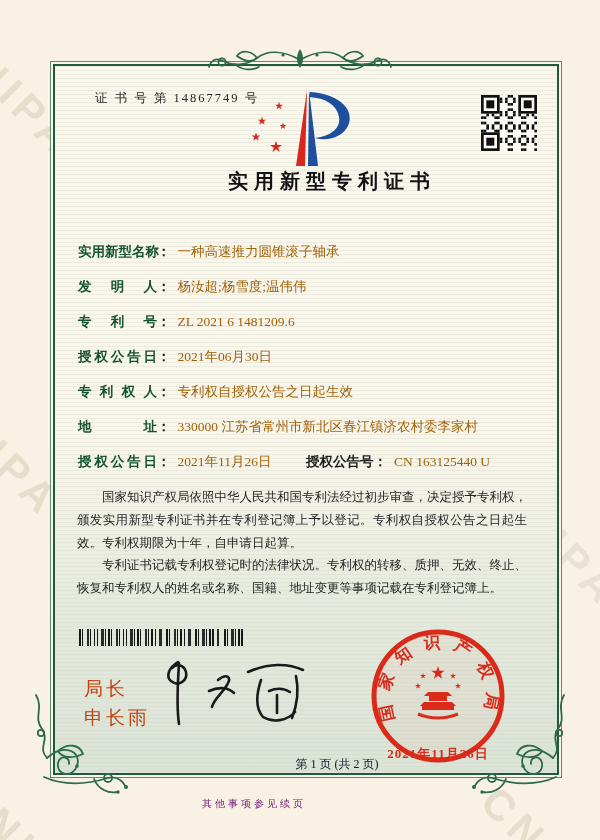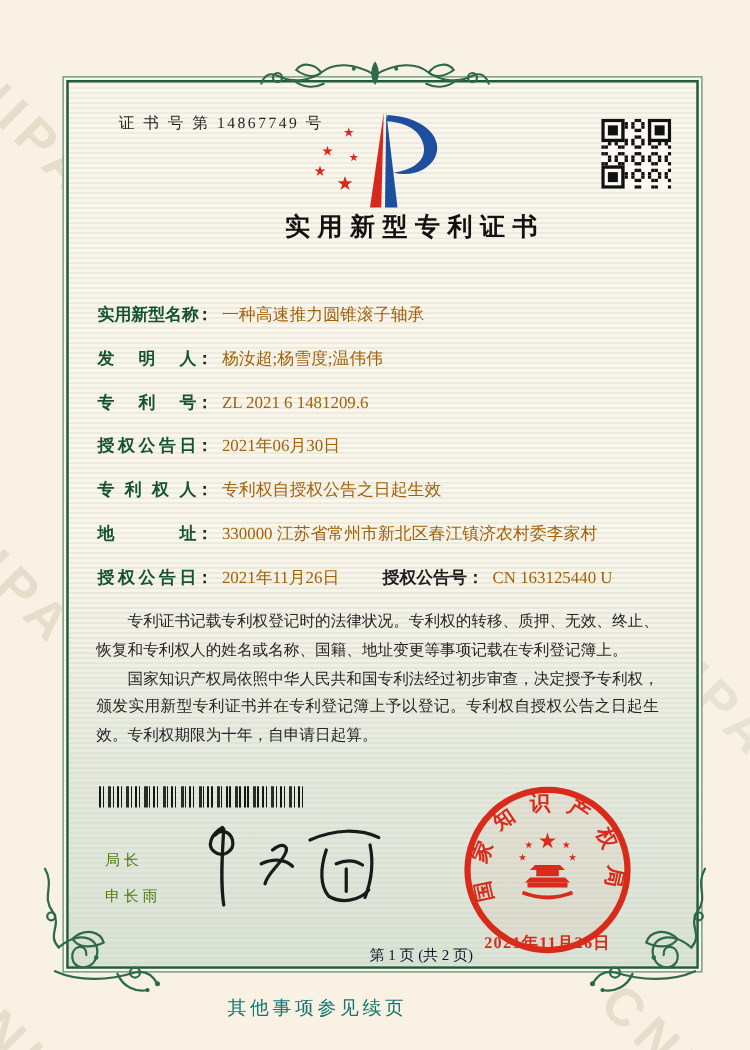--- a/index.html
+++ b/index.html
@@ -62,33 +62,33 @@
     left:79px; top:629px; width:166px; height:17px;
     background:
       repeating-linear-gradient(90deg,
         #161616 0 1.5px, transparent 1.5px 3px,
         #161616 3px 4px, transparent 4px 7.5px,
         #2a2a2a 7.5px 10px, transparent 10px 11px,
         #161616 11px 12px, transparent 12px 14.5px);
   }
   
   .director{
-    left:84px; top:674px; font-size:12px; letter-spacing:3px; line-height:29px;
-    font-family:"Liberation Sans","DejaVu Sans",sans-serif; color:#4d7c0f;
+    left:84px; top:674px; font-size:19px; letter-spacing:3px; line-height:29px;
+    font-family:"Liberation Sans","DejaVu Sans",sans-serif; color:#c2410c;
   }
   .signature{left:148px; top:650px;}
   
   .seal{left:368px; top:626px;}
   .seal-date{
     left:362px; top:745px; width:152px; text-align:center;
     color:#d92a1a; font-size:13px; font-weight:bold; letter-spacing:1px;
   }
   
   .page-num{left:50px; top:756px; width:574px; text-align:center; font-size:12px; color:#0f172a;}
-  .note{left:0; top:797px; width:508px; text-align:center; font-size:15px; color:#0f766e; letter-spacing:3px;}
+  .note{left:0; top:797px; width:508px; text-align:center; font-size:10px; color:#701a75; letter-spacing:3px;}
 </style>
 </head>
 <body>
 
 <div class="page">
 
   <span class="wm" style="left:-30px; top:18px;">CNIPA</span>
   <span class="wm" style="left:352px; top:233px; color:rgba(196,192,176,0.33);">CNIPA</span>
   <span class="wm" style="left:-45px; top:378px;">CNIPA</span>
   <span class="wm" style="left:515px; top:468px; color:rgba(196,192,176,0.30);">CNIPA</span>
@@ -302,22 +302,22 @@
     </div>
     <div class="field-row" style="top:210px; width:452px;">
       <span class="field-label">授权公告日</span><span class="field-colon">：</span><span class="field-value">2021年11月26日</span>
       <span class="field-right">
         <span class="plain-label">授权公告号</span><span class="field-colon">：</span><span class="field-value">CN 163125440 U</span>
       </span>
     </div>
   </div>
 
   <div class="abs paragraphs">
+    <p>国家知识产权局依照中华人民共和国专利法经过初步审查，决定授予专利权，颁发实用新型专利证书并在专利登记簿上予以登记。专利权自授权公告之日起生效。专利权期限为十年，自申请日起算。</p>
     <p>专利证书记载专利权登记时的法律状况。专利权的转移、质押、无效、终止、恢复和专利权人的姓名或名称、国籍、地址变更等事项记载在专利登记簿上。</p>
-    <p>国家知识产权局依照中华人民共和国专利法经过初步审查，决定授予专利权，颁发实用新型专利证书并在专利登记簿上予以登记。专利权自授权公告之日起生效。专利权期限为十年，自申请日起算。</p>
   </div>
 
   <div class="abs barcode"></div>
 
   <div class="abs director">
     <div>局长</div>
     <div>申长雨</div>
   </div>
 
   <svg class="abs signature" width="175" height="85" viewBox="0 0 175 85">

